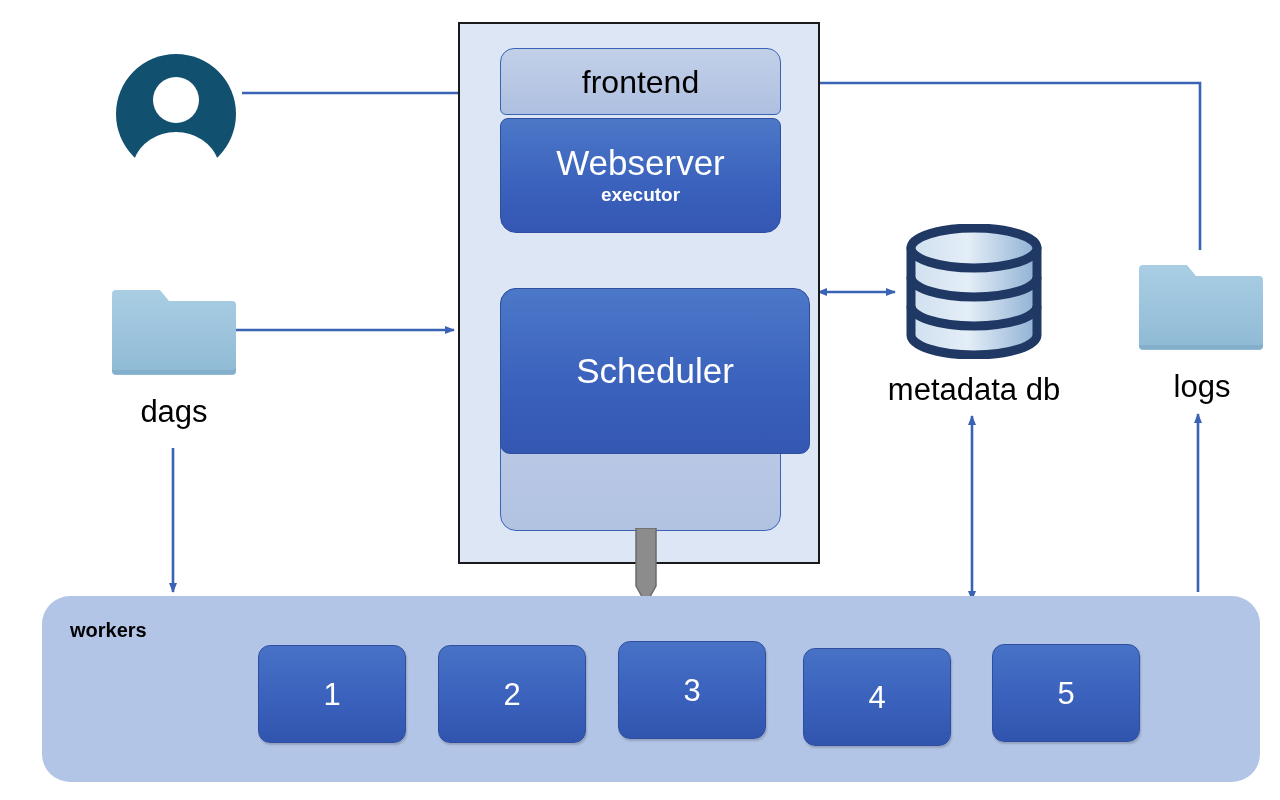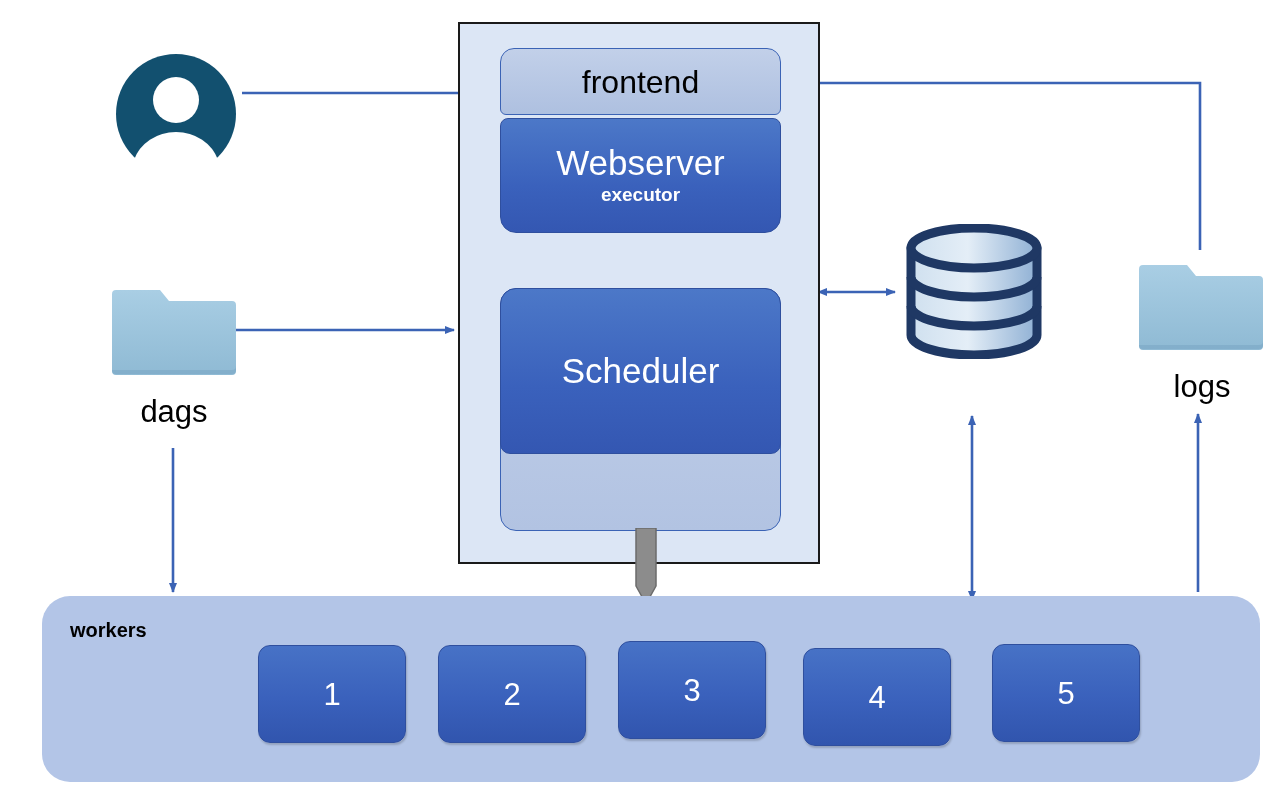--- a/index.html
+++ b/index.html
@@ -102,21 +102,21 @@
     border-radius: 16px;
     box-sizing: border-box;
   }
   #executor-label {
     left: 500px; top: 470px;
     width: 281px; text-align: center;
     font-size: 32px; color: #000; line-height: 1;
   }
   #scheduler-box {
     left: 500px; top: 288px;
-    width: 281px; height: 166px;
+    width: 310px; height: 166px;
     background: linear-gradient(180deg,#4c78c8 0%,#3a61bc 60%,#3457b2 100%);
     border: 1.5px solid #2f4f9e;
     border-radius: 16px 16px 10px 10px;
     box-sizing: border-box;
     display: flex; align-items: center; justify-content: center;
   }
   #scheduler-box .title {
     font-size: 35px; color: #ffffff; line-height: 1.05;
   }
 
@@ -241,20 +241,21 @@
       </defs>
 
       <path d="M10,24 v87 a63,20 0 0,0 126,0 v-87 z" fill="url(#dbg)" stroke="#1f3864" stroke-width="9" stroke-linejoin="round"></path>
 
       <ellipse cx="73" cy="24" rx="63" ry="20" fill="url(#dbg)" stroke="#1f3864" stroke-width="9"></ellipse>
 
       <path d="M10,53 a63,20 0 0,0 126,0" fill="none" stroke="#1f3864" stroke-width="9"></path>
       <path d="M10,82 a63,20 0 0,0 126,0" fill="none" stroke="#1f3864" stroke-width="9"></path>
     </svg>
   </div>
+  <div class="abs" id="db-label">metadata db</div>
 
   <div class="abs" id="airflow-container"></div>
 
   <div class="abs" id="frontend-box">
     <span class="lbl">frontend</span>
   </div>
 
   <div class="abs" id="webserver-box">
     <span class="title">Webserver</span>
     <span class="sub">executor</span>

